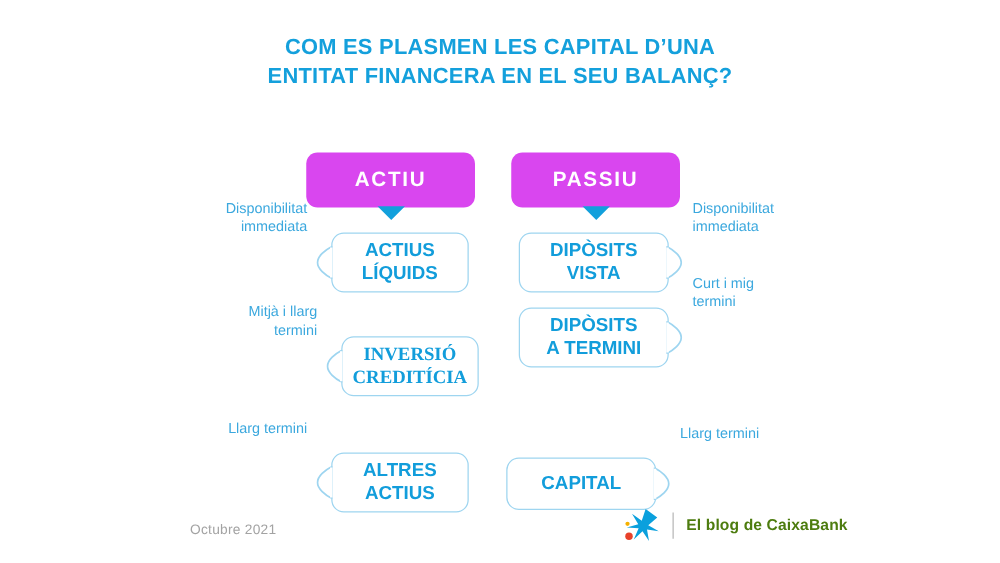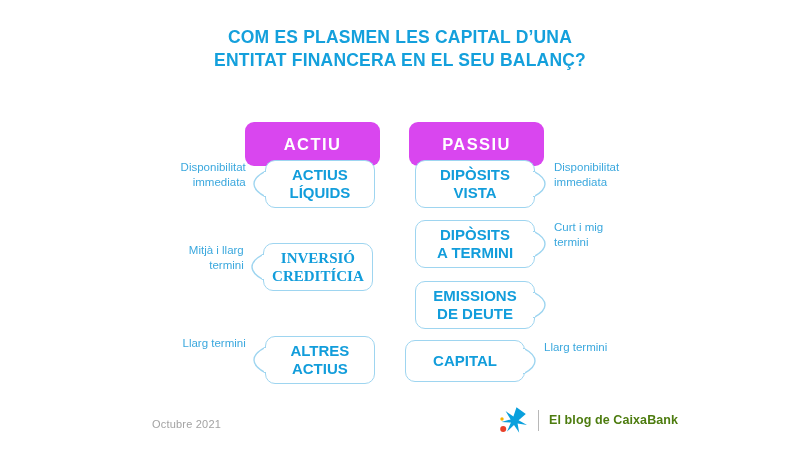--- a/index.html
+++ b/index.html
@@ -76,20 +76,21 @@
     background: #ffffff;
     color: #129ddb;
     font-size: 15px;
     font-weight: bold;
     line-height: 18px;
     text-align: center;
     display: flex;
     align-items: center;
     justify-content: center;
     padding: 0 6px;
+    margin-top: 26px;
   }
   .item-box .lbl { display: block; }
 
   
   .notch {
     position: absolute;
     top: 50%;
     transform: translateY(-50%);
     width: 13px;
     height: 26px;
@@ -165,21 +166,21 @@
       <path d="M13 0 C7 3 1 8 1 13 C1 18 7 23 13 26 Z" fill="#ffffff" stroke="#9ed5f0" stroke-width="1.4"></path>
       <rect x="11" y="1" width="3" height="24" fill="#ffffff"></rect>
     </svg>
     <div>
       <span class="lbl">ACTIUS</span>
       <span class="lbl">LÍQUIDS</span>
     </div>
   </div>
 </div>
 
-<div class="row" style="left:153px; top:243px; width:220px;">
+<div class="row" style="left:163px; top:243px; width:220px;">
   <div class="side-label left-side">
     <span class="ln">Mitjà i llarg</span>
     <span class="ln">termini</span>
   </div>
   <div class="item-box" style="width:120px; height:48px;font-family:Liberation Serif, serif;">
     <svg class="notch left" viewBox="0 0 13 26">
       <path d="M13 0 C7 3 1 8 1 13 C1 18 7 23 13 26 Z" fill="#ffffff" stroke="#9ed5f0" stroke-width="1.4"></path>
       <rect x="11" y="1" width="3" height="24" fill="#ffffff"></rect>
     </svg>
     <div>
@@ -234,30 +235,20 @@
       <span class="lbl">A TERMINI</span>
     </div>
   </div>
   <div class="side-label right-side">
     <span class="ln">Curt i mig</span>
     <span class="ln">termini</span>
   </div>
 </div>
 
 <div class="row" style="left:415px; top:281px; width:270px;">
-  <div class="item-box" style="width:120px; height:48px;">
-    <svg class="notch right" viewBox="0 0 13 26">
-      <path d="M0 0 C6 3 12 8 12 13 C12 18 6 23 0 26 Z" fill="#ffffff" stroke="#9ed5f0" stroke-width="1.4"></path>
-      <rect x="-1" y="1" width="3" height="24" fill="#ffffff"></rect>
-    </svg>
-    <div>
-      <span class="lbl">EMISSIONS</span>
-      <span class="lbl">DE DEUTE</span>
-    </div>
-  </div>
 </div>
 
 <div class="row" style="left:405px; top:340px; width:260px;">
   <div class="item-box" style="width:120px; height:42px;">
     <svg class="notch right" viewBox="0 0 13 26">
       <path d="M0 0 C6 3 12 8 12 13 C12 18 6 23 0 26 Z" fill="#ffffff" stroke="#9ed5f0" stroke-width="1.4"></path>
       <rect x="-1" y="1" width="3" height="24" fill="#ffffff"></rect>
     </svg>
     <div>
       <span class="lbl">CAPITAL</span>

